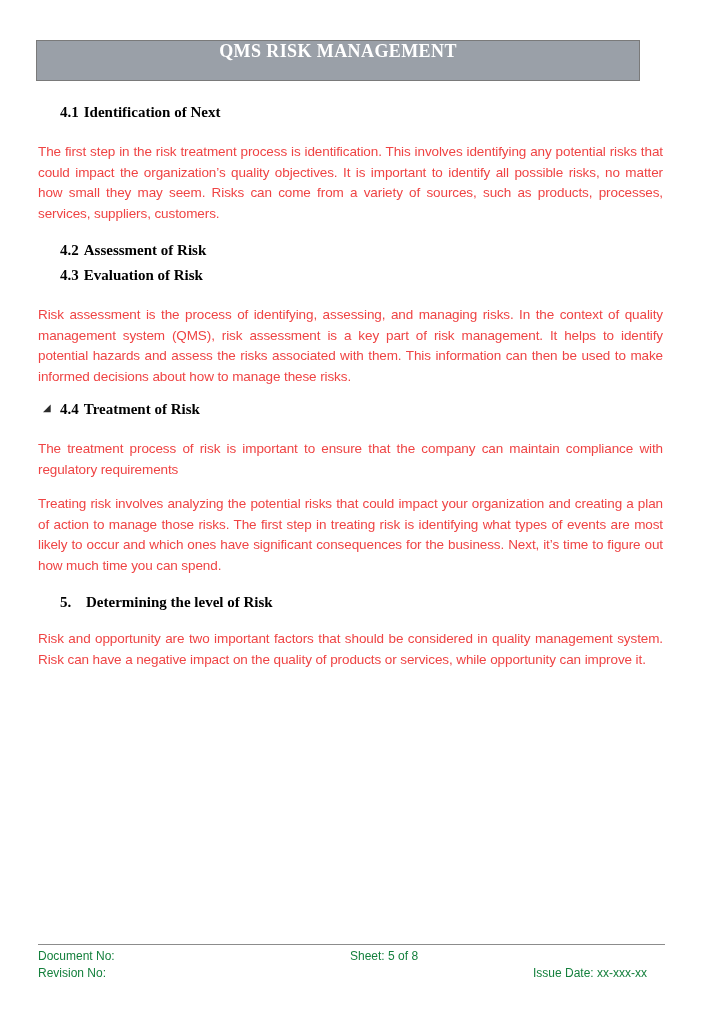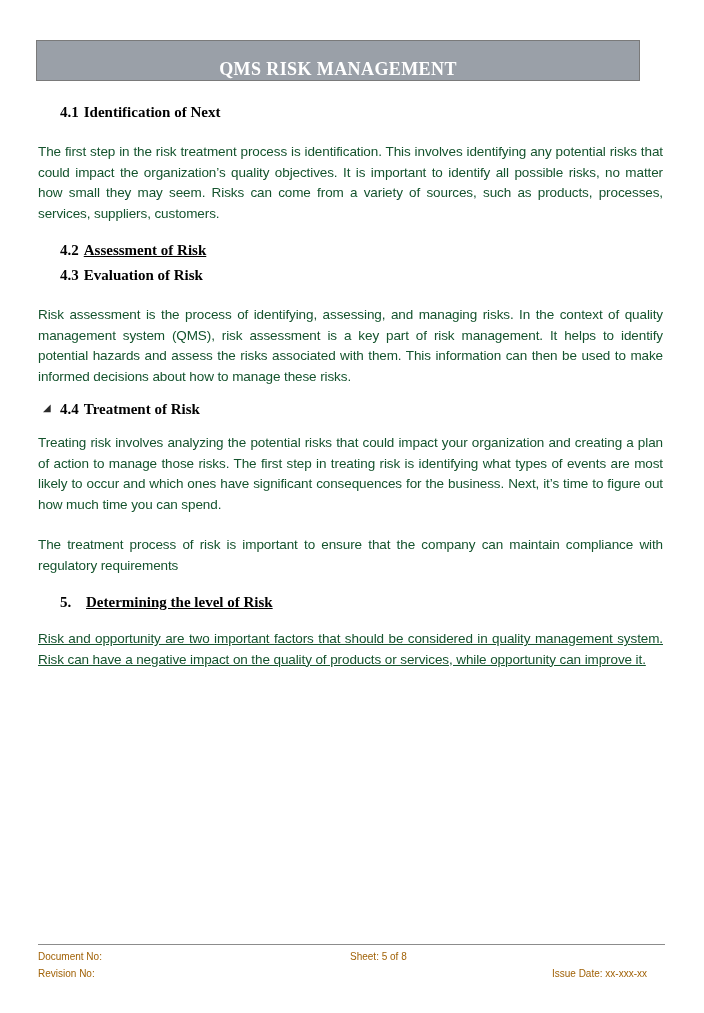--- a/index.html
+++ b/index.html
@@ -16,21 +16,21 @@
     padding: 40px 41px 0 38px;
   }
 
   .banner {
     width: 604px;
     margin-left: -2px;
     height: 41px;
     background: #9aa0a8;
     border: 1px solid #7a7a7a;
     display: flex;
-    align-items: flex-end;
+    align-items: flex-start;
     justify-content: center;
   }
   .banner-title {
     font-family: "Liberation Serif", "DejaVu Serif", serif;
     font-weight: 700;
     font-size: 18px;
     letter-spacing: 0.4px;
     color: #ffffff;
   }
 
@@ -53,48 +53,48 @@
     font-size: 10px;
     line-height: 10px;
     color: #2b2b2b;
     font-family: "DejaVu Sans", sans-serif;
     cursor: pointer;
   }
 
   p.body-par {
     font-size: 13.5px;
     line-height: 20.5px;
-    color: #14532d;
+    color: #ef4444;
     text-align: justify;
     letter-spacing: -0.1px;
   }
 
   .mt-22 { margin-top: 22px; }
   .mt-20 { margin-top: 20px; }
-  .mt-17 { margin-top: 17px; text-decoration: underline; }
+  .mt-17 { margin-top: 17px; }
   .mt-14 { margin-top: 14px; }
   .mt-13 { margin-top: 13px; }
   .mt-6  { margin-top: 6px;  }
 
   .footer {
     position: absolute;
     left: 38px;
     right: 39px;
     top: 944px;
   }
   .footer-rule {
     border: none;
     border-top: 1px solid #8c8c8c;
     height: 0;
   }
   .footer-row {
     position: relative;
     height: 17px;
-    font-size: 10px;
-    color: #a16207;
+    font-size: 12px;
+    color: #15803d;
     line-height: 17px;
   }
   .footer-row.first { margin-top: 3px; }
   .f-left  { position: absolute; left: 0; }
   .f-center{ position: absolute; left: 312px; }
   .f-right { position: absolute; right: 18px; }
 </style>
 </head>
 <body>
 
@@ -115,22 +115,22 @@
 
   <h2 class="sec-heading mt-6">
     <span class="sec-num">4.3</span><span>Evaluation of Risk</span>
   </h2>
   <p class="body-par mt-20">Risk assessment is the process of identifying, assessing, and managing risks. In the context of quality management system (QMS), risk assessment is a key part of risk management. It helps to identify potential hazards and assess the risks associated with them. This information can then be used to make informed decisions about how to manage these risks.</p>
 
   <h2 class="sec-heading mt-13">
     <span class="collapse-marker">◢</span>
     <span class="sec-num">4.4</span><span>Treatment of Risk</span>
   </h2>
+  <p class="body-par mt-20">The treatment process of risk is important to ensure that the company can maintain compliance with regulatory requirements</p>
   <p class="body-par mt-14">Treating risk involves analyzing the potential risks that could impact your organization and creating a plan of action to manage those risks. The first step in treating risk is identifying what types of events are most likely to occur and which ones have significant consequences for the business. Next, it’s time to figure out how much time you can spend.</p>
-  <p class="body-par mt-20">The treatment process of risk is important to ensure that the company can maintain compliance with regulatory requirements</p>
 
   <h2 class="sec-heading mt-17">
     <span class="sec-num wide">5.</span><span>Determining the level of Risk</span>
   </h2>
   <p class="body-par mt-17">Risk and opportunity are two important factors that should be considered in quality management system. Risk can have a negative impact on the quality of products or services, while opportunity can improve it.</p>
 
   <div class="footer">
     <hr class="footer-rule">
     <div class="footer-row first">
       <span class="f-left">Document No:</span>

